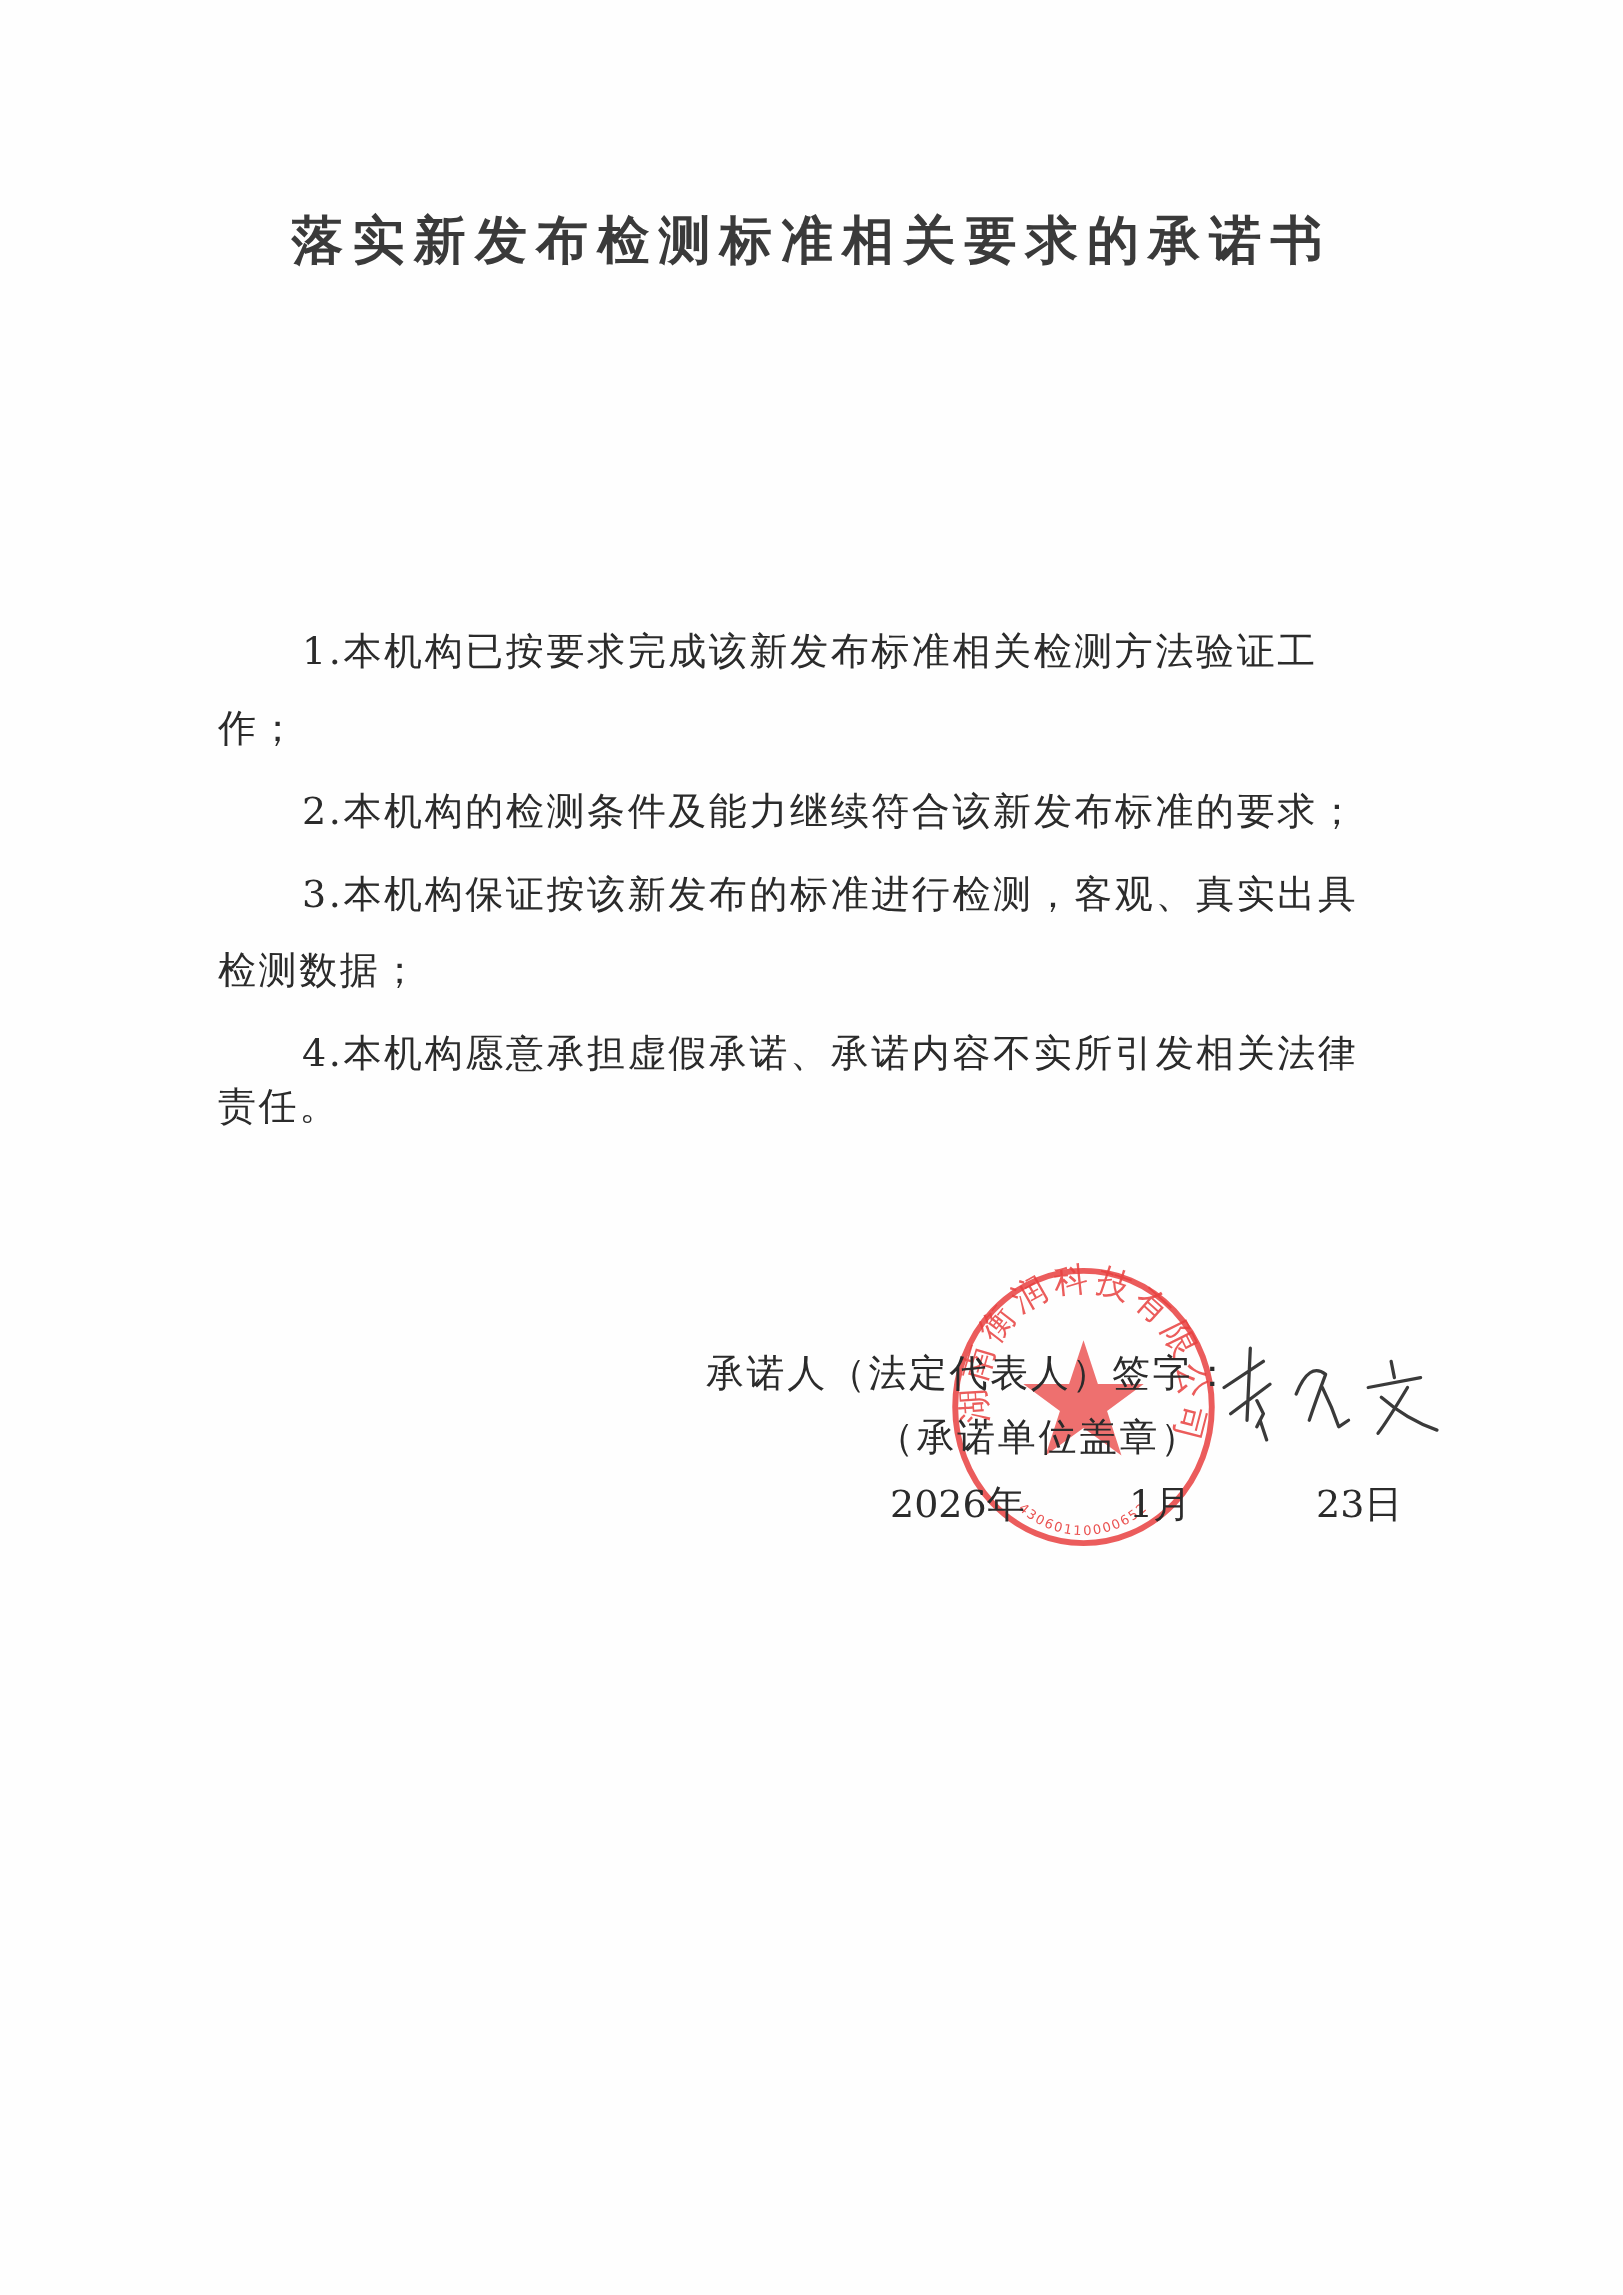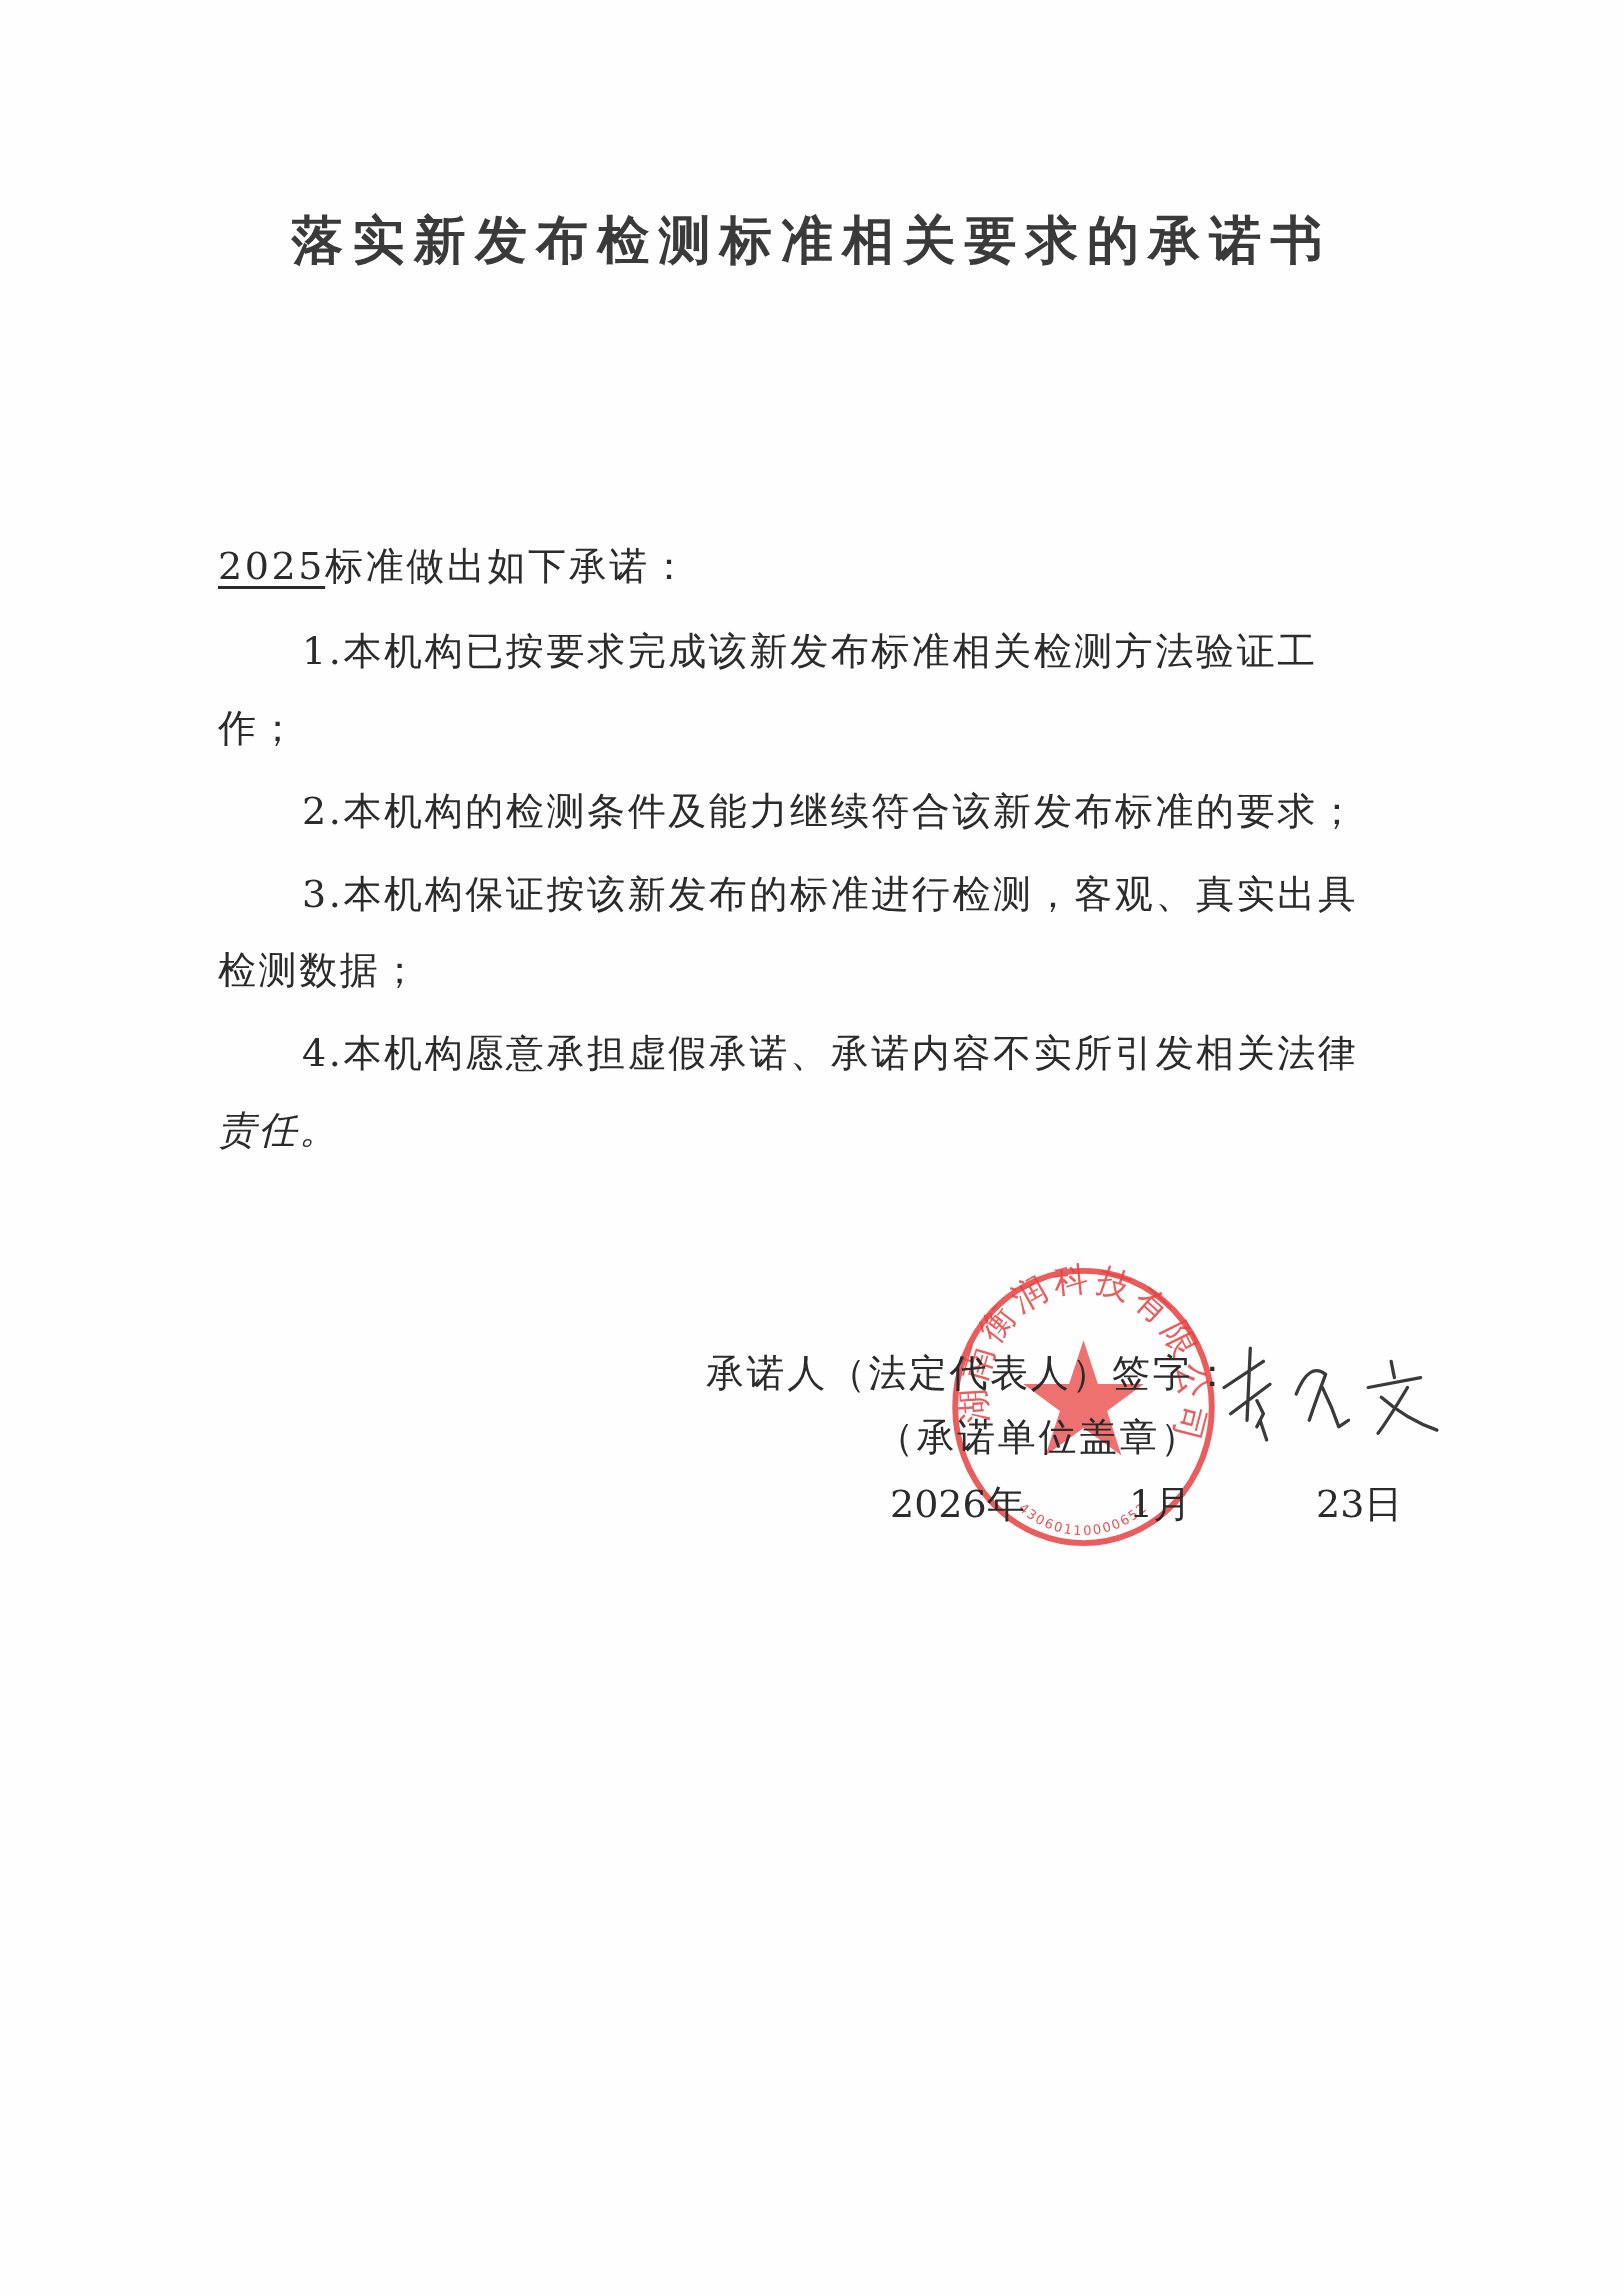--- a/index.html
+++ b/index.html
@@ -14,31 +14,28 @@
   .stamp { position: absolute; left: 946px; top: 1263px; width: 275px; height: 288px; }
   .signature { position: absolute; left: 1211px; top: 1322px; width: 262px; height: 131px; }
 </style>
 </head>
 <body>
 
 <div class="page">
 
   <div class="title">落实新发布检测标准相关要求的承诺书</div>
 
-  <div class="line" style="left:218px; top:543px;">
-    <span class="u">2025</span><span>标准做出如下承诺：</span>
-  </div>
 
   <div class="line" style="left:302px; top:628px;">1.本机构已按要求完成该新发布标准相关检测方法验证工</div>
   <div class="line" style="left:218px; top:705px;">作；</div>
   <div class="line" style="left:302px; top:788px;text-align:right;">2.本机构的检测条件及能力继续符合该新发布标准的要求；</div>
   <div class="line" style="left:302px; top:871px;">3.本机构保证按该新发布的标准进行检测，客观、真实出具</div>
   <div class="line" style="left:218px; top:947px;">检测数据；</div>
   <div class="line" style="left:302px; top:1030px;">4.本机构愿意承担虚假承诺、承诺内容不实所引发相关法律</div>
-  <div class="line" style="left:218px; top:1107px;font-style:italic;">责任。</div>
+  <div class="line" style="left:218px; top:1083px;">责任。</div>
 
   <svg class="stamp" viewBox="0 0 420 440">
     <defs>
       <path id="stampArc" d="M 70 260 A 150 160 0 1 1 350 260" fill="none"></path>
       <path id="numArc" d="M 95 360 A 150 160 0 0 0 330 350" fill="none"></path>
     </defs>
     <ellipse cx="210" cy="220" rx="196" ry="208" fill="none" stroke="#e8403f" stroke-width="9" opacity="0.85"></ellipse>
     <polygon points="210,118 232,185 302,185 246,226 268,294 210,252 152,294 174,226 118,185 188,185" fill="#e8403f" opacity="0.75"></polygon>
     <text font-family="DejaVu Sans, sans-serif" font-size="52" fill="#e8403f" opacity="0.85" letter-spacing="8">
       <textPath href="#stampArc" startOffset="3%">湖南衡润科技有限公司</textPath>

